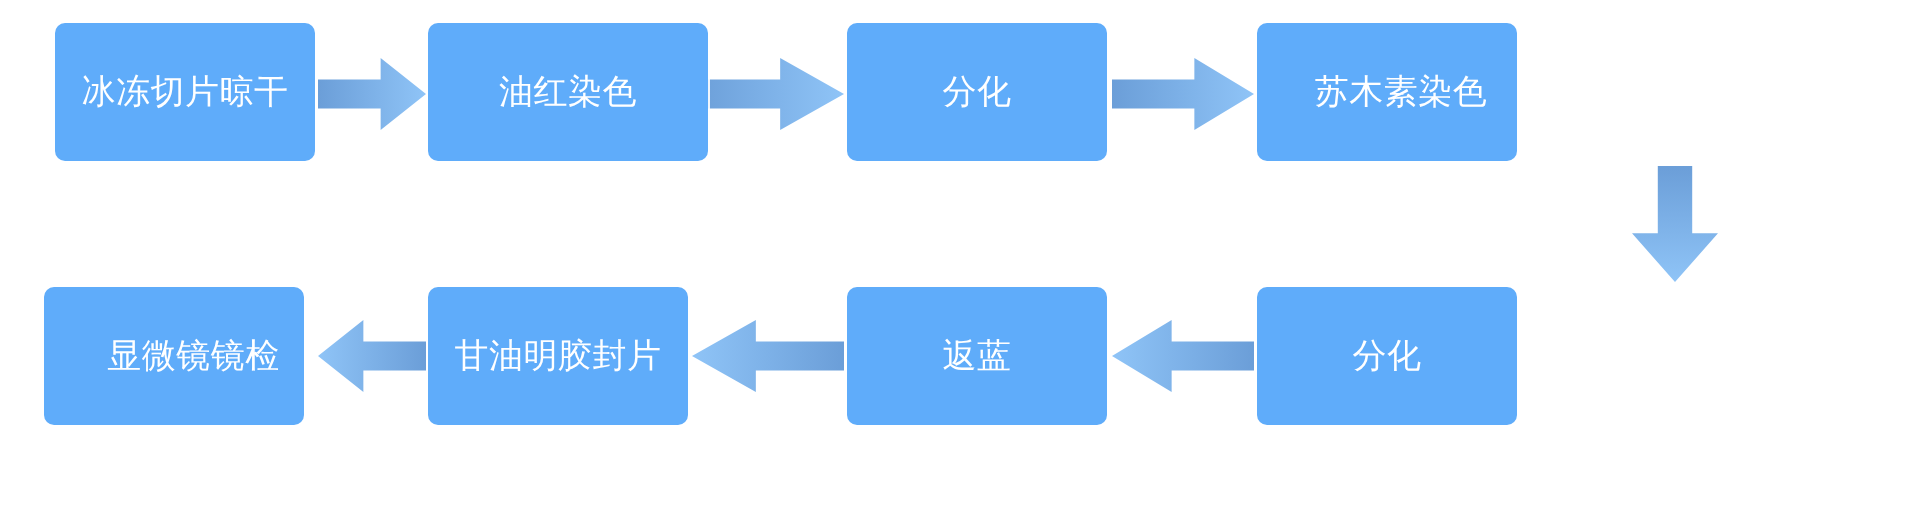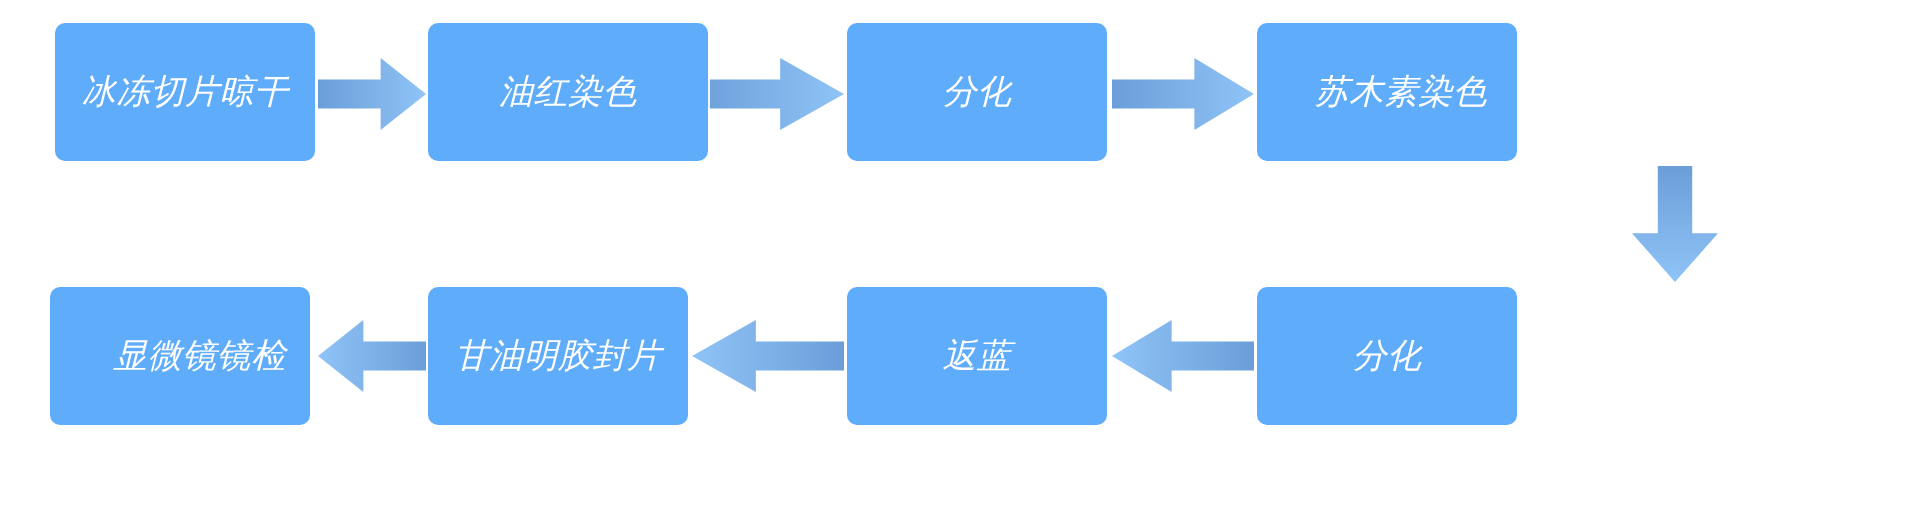--- a/index.html
+++ b/index.html
@@ -25,21 +25,20 @@
     display: flex;
     align-items: center;
     justify-content: center;
     color: #ffffff;
     font-size: 34px;
     line-height: 1.1;
     letter-spacing: 0.5px;
     text-align: center;
     white-space: nowrap;
     box-shadow: 0 0 0 2px rgba(255,255,255,0.9);
-    font-style: italic;
     -webkit-font-smoothing: antialiased;
   }
   .arrow {
     position: absolute;
   }
   .arrow svg {
     display: block;
     width: 100%;
     height: 100%;
     overflow: visible;
@@ -140,16 +139,16 @@
     </div>
     <div class="node" style="left: 1257px; top: 287px; width: 260px; height: 138px; background: rgb(95, 172, 250); color: rgb(255, 255, 255);">
       <span>分化</span>
     </div>
     <div class="node" style="left: 428px; top: 287px; width: 260px; height: 138px; background: rgb(95, 172, 250); color: rgb(255, 255, 255);">
       <span>甘油明胶封片</span>
     </div>
     <div class="node" style="left: 847px; top: 287px; width: 260px; height: 138px; background: rgb(95, 172, 250); color: rgb(255, 255, 255);">
       <span>返蓝</span>
     </div>
-    <div class="node" style="left: 50px; top: 287px; width: 260px; height: 138px; background: rgb(95, 172, 250); color: rgb(255, 255, 255); padding-left: 39px;">
+    <div class="node" style="left: 44px; top: 287px; width: 260px; height: 138px; background: rgb(95, 172, 250); color: rgb(255, 255, 255); padding-left: 39px;">
       <span>显微镜镜检</span>
     </div>
   </div>
 
 </body></html>

